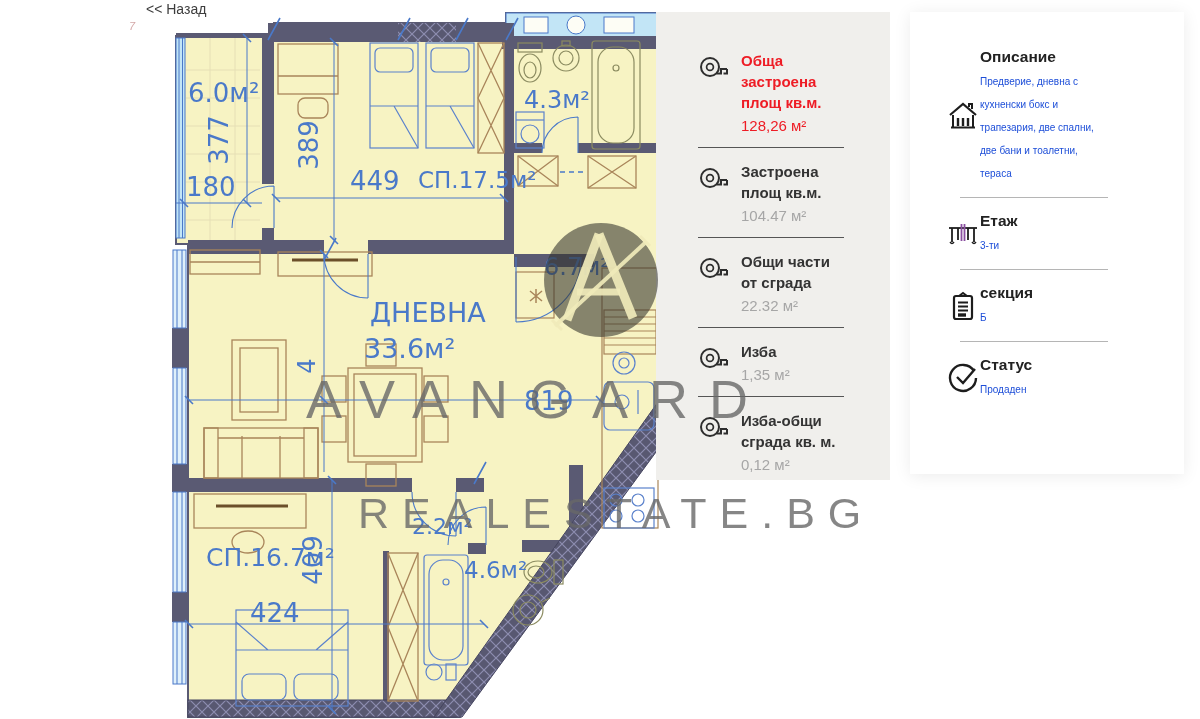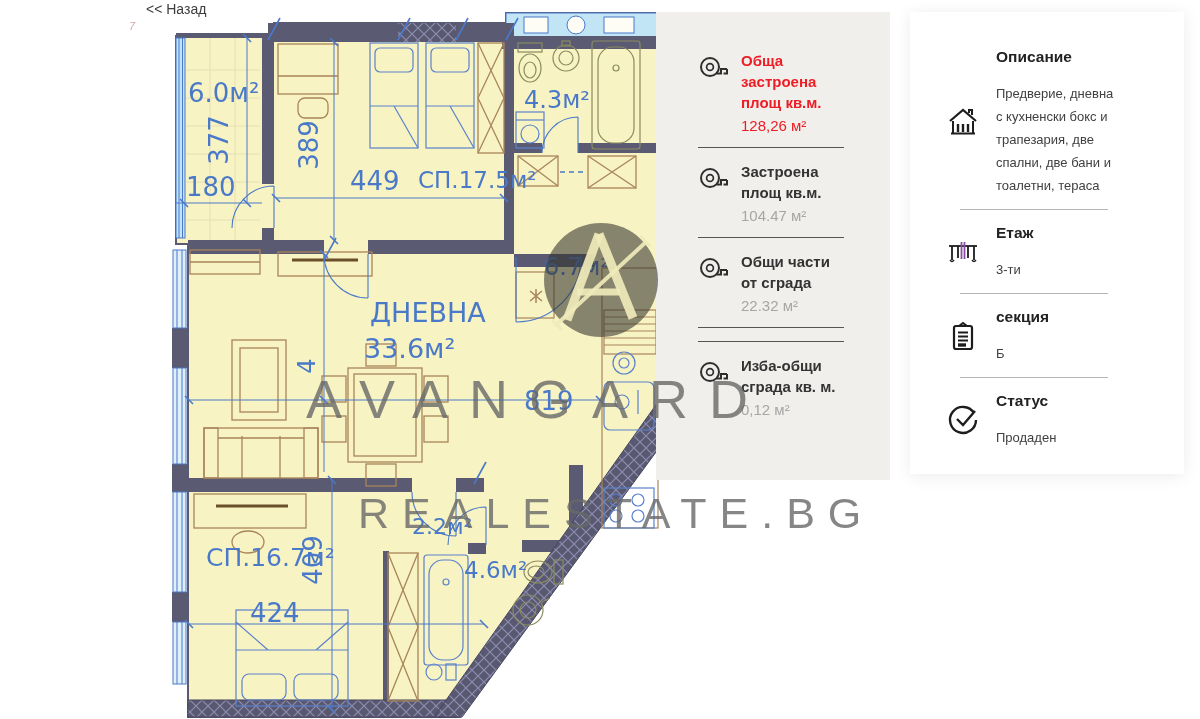--- a/index.html
+++ b/index.html
@@ -22,25 +22,25 @@
   .mi{display:flex;gap:13px;}
   .micon{flex:0 0 30px;padding-top:4px;}
   .mtext{width:108px;}
   .mtitle{display:block;font-weight:bold;font-size:15px;line-height:21px;color:#333;}
   .mvalue{display:block;font-size:15px;color:#a6a6a6;margin-top:4px;}
   .mi.highlight .mtitle,.mi.highlight .mvalue{color:#ee1c25;}
   .mdiv{width:146px;border-top:1px solid #555;margin:13px 0;}
   
   .dpanel{position:absolute;left:910px;top:12px;width:274px;height:462px;background:#fff;
     box-shadow:0 2px 16px rgba(0,0,0,.08);box-sizing:border-box;padding:34px 0 0 36px;z-index:6;}
-  .di{display:flex;gap:16px;}
+  .di{display:flex;}
   .dicon{flex:0 0 34px;display:flex;align-items:center;}
   .dtext{width:122px;}
   .dtitle{display:block;font-weight:bold;font-size:15.5px;line-height:22px;color:#222;}
-  .dvalue{display:block;font-size:13px;line-height:23px;color:#404040;margin-top:14px;}
+  .dvalue{display:block;font-size:10px;line-height:23px;color:#1d4ed8;margin-top:2px;}
   .ddiv{width:148px;border-top:1px solid #b5b5b5;margin:12px 0 12px 14px;}
 </style>
 </head>
 <body>
 
 <div id="stage">
 
   <div class="back">&lt;&lt; Назад</div>
   <div class="edge7">7</div>
 
@@ -320,20 +320,35 @@
             </g>
           </svg>
       </span>
       <span class="mtext">
         <span class="mtitle">Общи части от сграда</span>
         <span class="mvalue">22.32 м²</span>
       </span>
     </div>
     <div class="mdiv"></div>
 
+    <div class="mi">
+      <span class="micon">
+        <svg width="30" height="28" viewBox="0 0 30 28">
+            <g fill="none" stroke="#2e2e2e" stroke-width="2">
+        <circle cx="12" cy="13" r="9"></circle>
+              <circle cx="12" cy="13" r="3.4" stroke-width="1.7"></circle>
+        <path d="M18.5,19.5 H23 V15 H29 M29,15 V19.5 H25.5"></path>
+            </g>
+          </svg>
+      </span>
+      <span class="mtext">
+        <span class="mtitle">Изба</span>
+        <span class="mvalue">1,35 м²</span>
+      </span>
+    </div>
     <div class="mdiv"></div>
 
     <div class="mi">
       <span class="micon">
         <svg width="30" height="28" viewBox="0 0 30 28">
             <g fill="none" stroke="#2e2e2e" stroke-width="2">
         <circle cx="12" cy="13" r="9"></circle>
               <circle cx="12" cy="13" r="3.4" stroke-width="1.7"></circle>
         <path d="M18.5,19.5 H23 V15 H29 M29,15 V19.5 H25.5"></path>
             </g>

